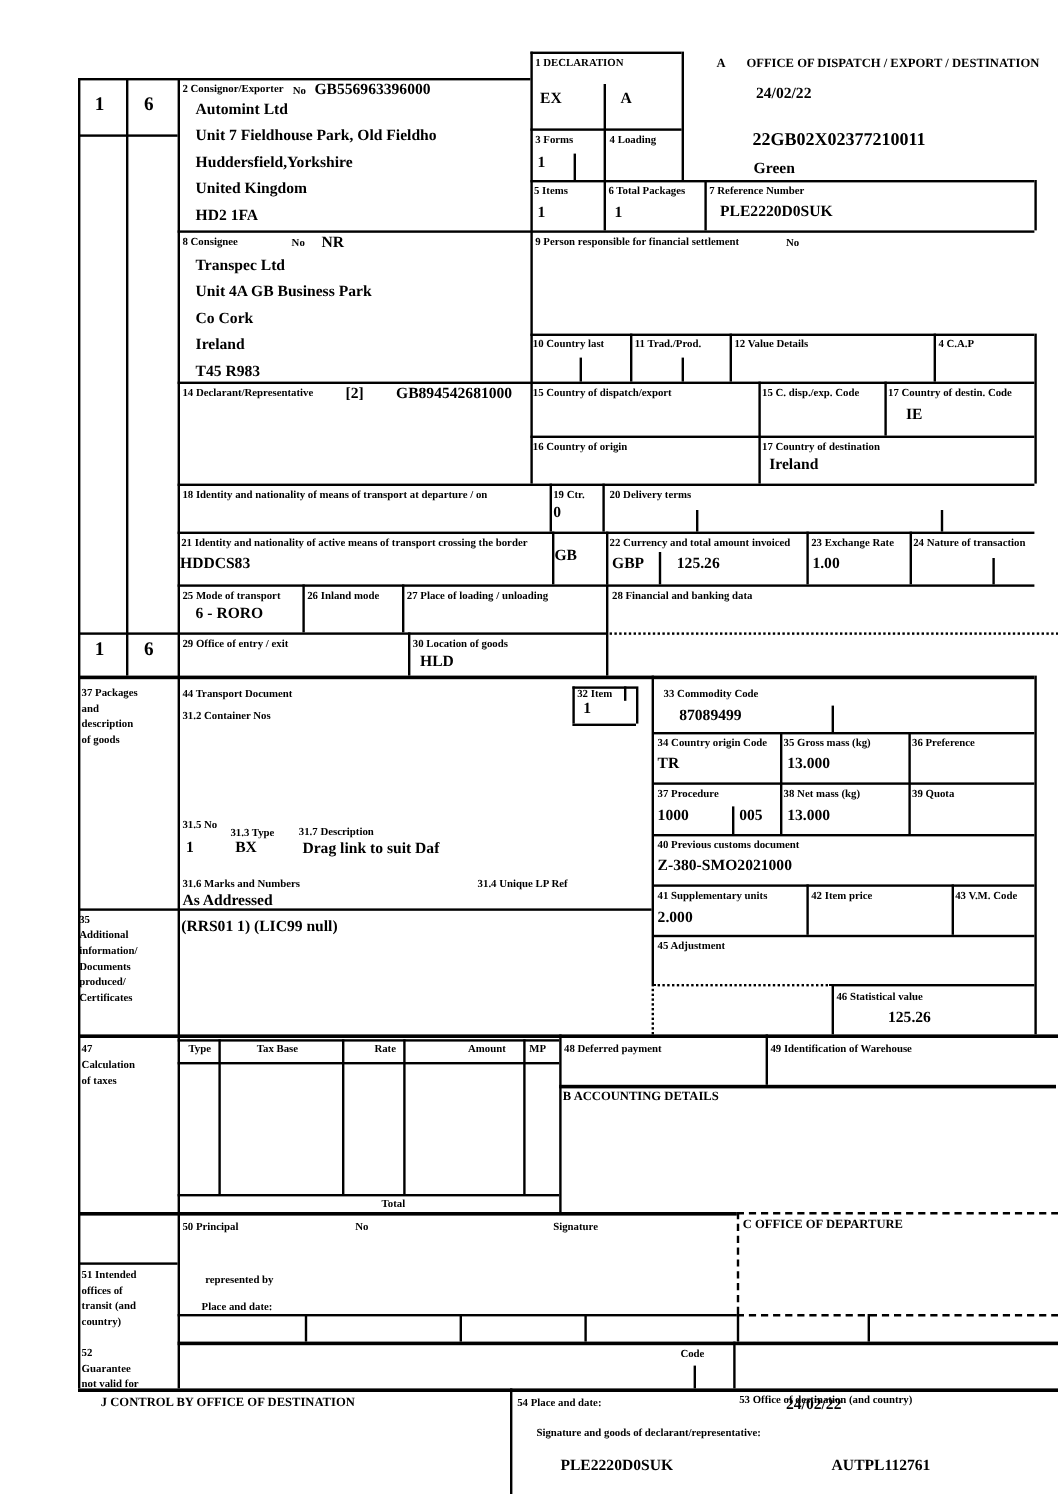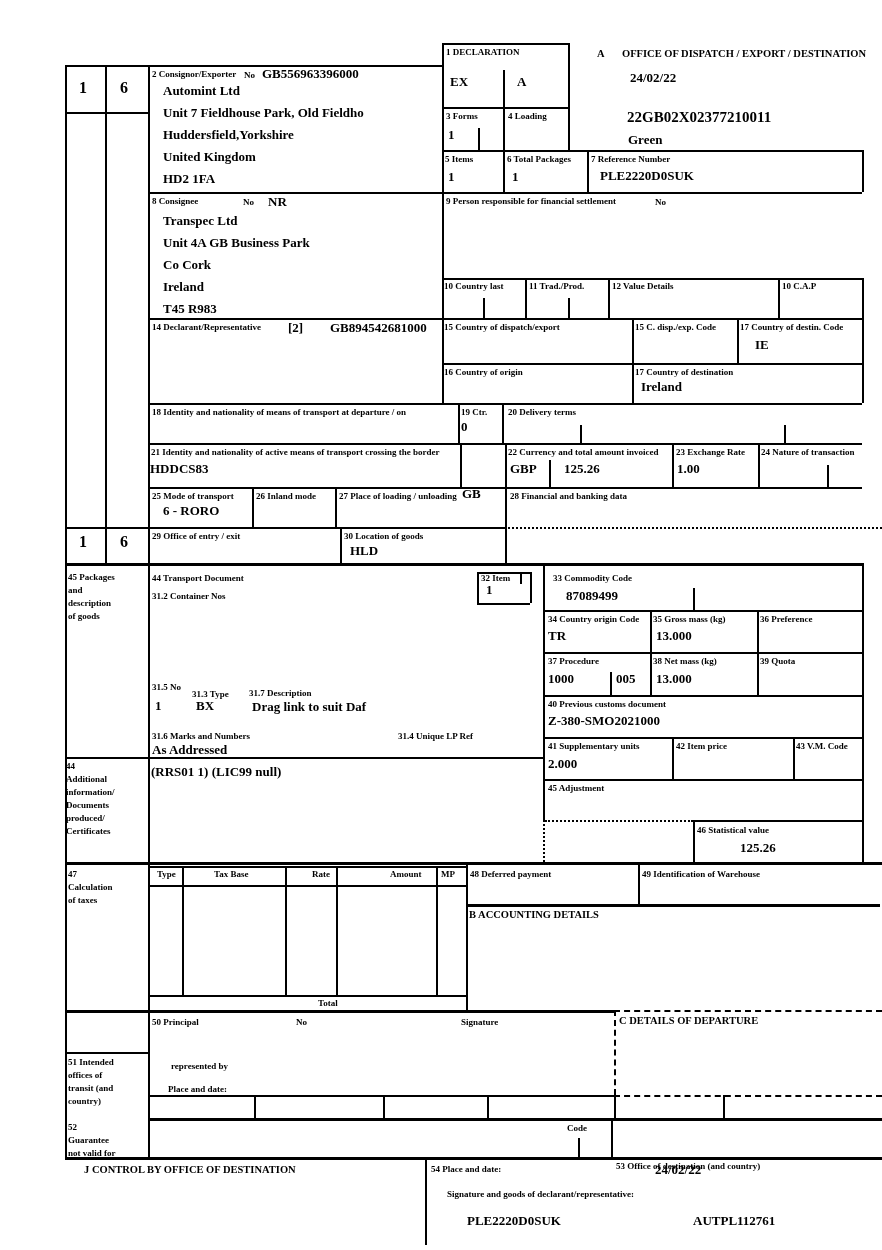--- a/index.html
+++ b/index.html
@@ -61,58 +61,58 @@
 Co Cork
 Ireland
 T45 R983</div>
 
   <span class="lbl" style="left:446px;top:196px">9 Person responsible for financial settlement</span>
   <span class="lbl" style="left:655px;top:197px">No</span>
 
   <span class="lbl" style="left:444px;top:281px">10 Country last</span>
   <span class="lbl" style="left:529px;top:281px">11 Trad./Prod.</span>
   <span class="lbl" style="left:612px;top:281px">12 Value Details</span>
-  <span class="lbl" style="left:782px;top:281px">10 C.A.P</span>
+  <span class="lbl" style="left:782px;top:281px">4 C.A.P</span>
 
   <span class="lbl" style="left:152px;top:322px">14 Declarant/Representative</span>
   <span class="val" style="left:288px;top:320px">[2]</span>
   <span class="val" style="left:330px;top:320px">GB894542681000</span>
 
   <span class="lbl" style="left:444px;top:322px">15 Country of dispatch/export</span>
   <span class="lbl" style="left:635px;top:322px">15 C. disp./exp. Code</span>
   <span class="lbl" style="left:740px;top:322px">17 Country of destin. Code</span>
   <span class="val" style="left:755px;top:337px">IE</span>
   <span class="lbl" style="left:444px;top:367px">16 Country of origin</span>
   <span class="lbl" style="left:635px;top:367px">17 Country of destination</span>
   <span class="val" style="left:641px;top:379px">Ireland</span>
 
   <span class="lbl" style="left:152px;top:407px">18 Identity and nationality of means of transport at departure / on</span>
   <span class="lbl" style="left:461px;top:407px">19 Ctr.</span>
   <span class="val" style="left:461px;top:419px">0</span>
   <span class="lbl" style="left:508px;top:407px">20 Delivery terms</span>
   <span class="lbl" style="left:151px;top:447px">21 Identity and nationality of active means of transport crossing the border</span>
   <span class="val" style="left:150px;top:461px">HDDCS83</span>
-  <span class="val" style="left:462px;top:486px">GB</span>
+  <span class="val" style="left:462px;top:455px">GB</span>
   <span class="lbl" style="left:508px;top:447px">22 Currency and total amount invoiced</span>
   <span class="val" style="left:510px;top:461px">GBP</span>
   <span class="val" style="left:564px;top:461px">125.26</span>
   <span class="lbl" style="left:676px;top:447px">23 Exchange Rate</span>
   <span class="val" style="left:677px;top:461px">1.00</span>
   <span class="lbl" style="left:761px;top:447px">24 Nature of transaction</span>
 
   <span class="lbl" style="left:152px;top:491px">25 Mode of transport</span>
   <span class="val" style="left:163px;top:503px">6 - RORO</span>
   <span class="lbl" style="left:256px;top:491px">26 Inland mode</span>
   <span class="lbl" style="left:339px;top:491px">27 Place of loading / unloading</span>
   <span class="lbl" style="left:510px;top:491px">28 Financial and banking data</span>
   <span class="lbl" style="left:152px;top:531px">29 Office of entry / exit</span>
   <span class="lbl" style="left:344px;top:531px">30 Location of goods</span>
   <span class="val" style="left:350px;top:543px">HLD</span>
 
-  <div class="pre" style="left:68px;top:571px">45 Packages
+  <div class="pre" style="left:68px;top:571px">37 Packages
 and
 description
 of goods</div>
   <span class="lbl" style="left:152px;top:573px">44 Transport Document</span>
   <span class="lbl" style="left:152px;top:591px">31.2 Container Nos</span>
   <span class="lbl" style="left:481px;top:573px">32 Item</span>
   <span class="val" style="left:486px;top:582px">1</span>
   <span class="lbl" style="left:553px;top:573px">33 Commodity Code</span>
   <span class="val" style="left:566px;top:588px">87089499</span>
   <span class="lbl" style="left:548px;top:614px">34 Country origin Code</span>
@@ -139,21 +139,21 @@
   <span class="lbl" style="left:152px;top:682px">31.5 No</span>
   <span class="val" style="left:155px;top:698px">1</span>
   <span class="lbl" style="left:192px;top:689px">31.3 Type</span>
   <span class="val" style="left:196px;top:698px">BX</span>
   <span class="lbl" style="left:249px;top:688px">31.7 Description</span>
   <span class="val" style="left:252px;top:699px">Drag link to suit Daf</span>
   <span class="lbl" style="left:152px;top:731px">31.6 Marks and Numbers</span>
   <span class="val" style="left:152px;top:742px">As Addressed</span>
   <span class="lbl" style="left:398px;top:731px">31.4 Unique LP Ref</span>
 
-  <div class="pre" style="left:66px;top:760px">44
+  <div class="pre" style="left:66px;top:760px">35
 Additional
 information/
 Documents
 produced/
 Certificates</div>
   <span class="val" style="left:151px;top:764px">(RRS01 1) (LIC99 null)</span>
 
   <div class="pre" style="left:68px;top:868px">47
 Calculation
 of taxes</div>
@@ -163,21 +163,21 @@
   <span class="lbl" style="left:390px;top:869px">Amount</span>
   <span class="lbl" style="left:441px;top:869px">MP</span>
   <span class="lbl" style="left:318px;top:998px">Total</span>
   <span class="lbl" style="left:470px;top:869px">48 Deferred payment</span>
   <span class="lbl" style="left:642px;top:869px">49 Identification of Warehouse</span>
   <span class="hdr" style="left:469px;top:909px">B ACCOUNTING DETAILS</span>
 
   <span class="lbl" style="left:152px;top:1017px">50 Principal</span>
   <span class="lbl" style="left:296px;top:1017px">No</span>
   <span class="lbl" style="left:461px;top:1017px">Signature</span>
-  <span class="hdr" style="left:619px;top:1015px">C DETAILS OF DEPARTURE</span>
+  <span class="hdr" style="left:619px;top:1015px">C OFFICE OF DEPARTURE</span>
   <div class="pre" style="left:68px;top:1056px">51 Intended
 offices of
 transit (and
 country)</div>
   <span class="lbl" style="left:171px;top:1061px">represented by</span>
   <span class="lbl" style="left:168px;top:1084px">Place and date:</span>
 
   <div class="pre" style="left:68px;top:1121px">52
 Guarantee
 not valid for</div>

